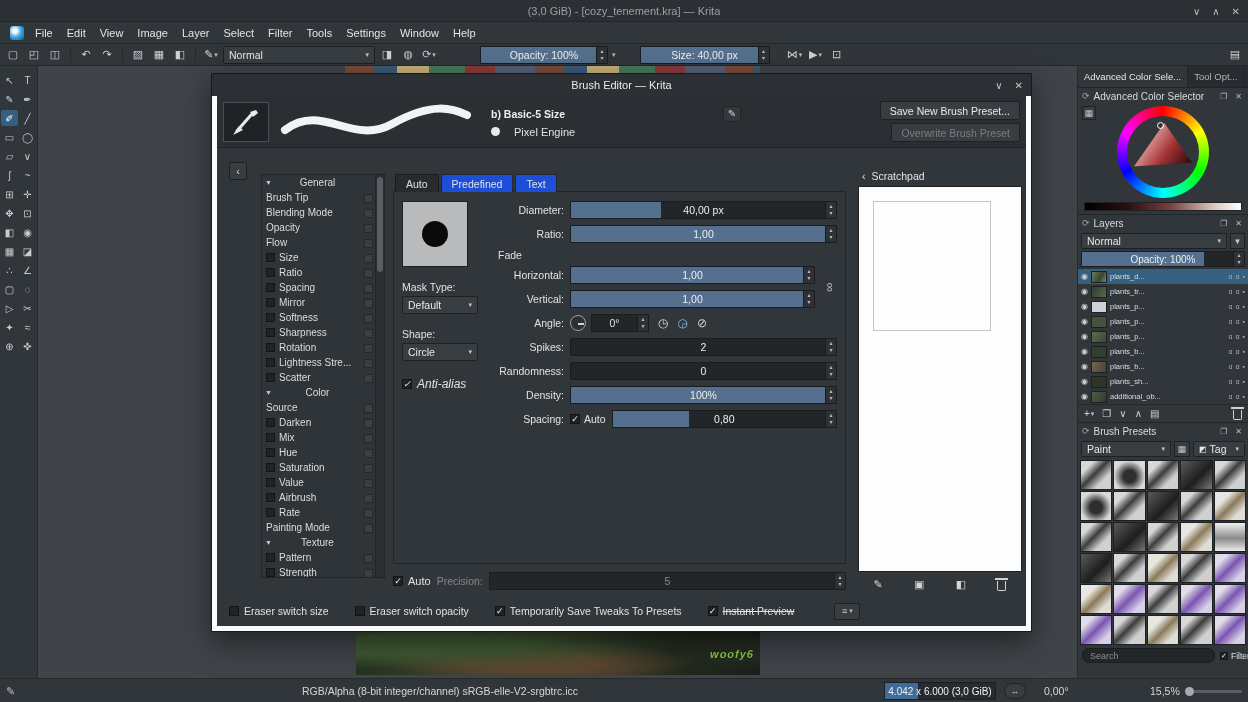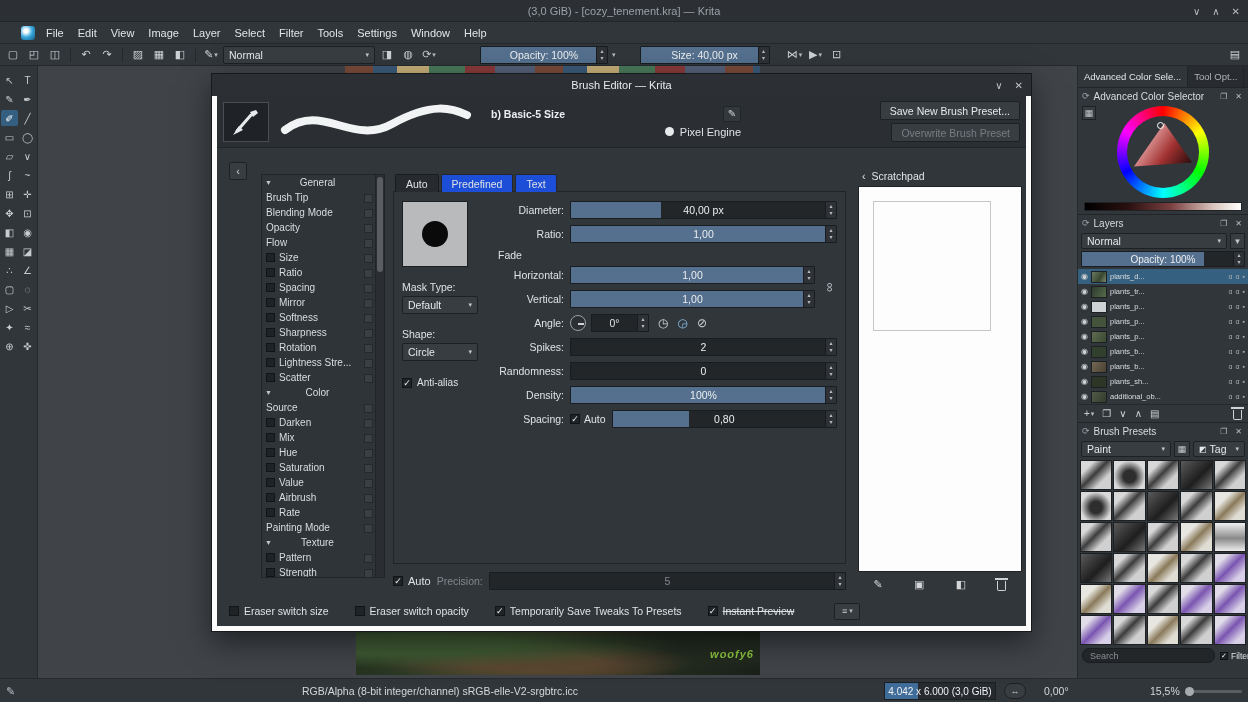--- a/index.html
+++ b/index.html
@@ -3,21 +3,21 @@
 <meta charset="utf-8">
 <style>
   * { margin:0; padding:0; box-sizing:border-box; }
   html,body { width:1248px; height:702px; overflow:hidden; }
   body { background:#31363b; color:#dfe2e4; font-family:"Liberation Sans", sans-serif; font-size:11px; position:relative; }
 
   
   .titlebar { height:22px; background:#2c3034; display:flex; align-items:center; justify-content:center; position:relative; border-bottom:1px solid #222528; }
   .titlebar .title { color:#9aa0a5; font-size:11px; }
   .wbtns { position:absolute; right:8px; top:0; height:22px; display:flex; align-items:center; gap:12px; color:#b8bcc0; font-size:10px; }
-  .menubar { height:22px; background:#31363b; border-bottom:1px solid #26292c; display:flex; align-items:center; padding-left:21px; }
+  .menubar { height:22px; background:#31363b; border-bottom:1px solid #26292c; display:flex; align-items:center; padding-left:10px; }
   .menubar [data-list] { display:flex; }
   .menu-item { padding:0 7px; line-height:22px; color:#e2e4e6; cursor:default; }
   .appicon { width:14px; height:14px; border-radius:3px; margin-right:4px; background:radial-gradient(circle at 35% 35%, #fff 15%, #37a7dd 50%, #155a80 100%); display:inline-block; }
   .toolbar { height:22px; background:#31363b; border-bottom:1px solid #26292c; display:flex; align-items:center; padding:0 4px; gap:3px; }
   .tbtn { min-width:18px; height:18px; display:inline-flex; align-items:center; justify-content:center; color:#cdd1d4; font-size:11px; border-radius:2px; }
   .tsep { width:1px; height:14px; background:#26292c; margin:0 3px; }
   .arr-s { font-size:7px; color:#b7bbbe; margin-left:1px; }
 
   
   .kslider { position:relative; background:#232629; border:1px solid #1a1d20; height:18px; overflow:hidden; border-radius:1px;text-decoration:underline; }
@@ -59,21 +59,21 @@
   .dlg-title { height:22px; background:#2c3034; display:flex; align-items:center; justify-content:center; position:relative; }
   .dlg-title .t { font-size:11px; color:#e8eaeb; }
   .dlg-title .dbtns { position:absolute; right:8px; display:flex; gap:12px; color:#c2c6ca; font-size:10px; }
   .dlg-frame { position:absolute; top:22px; left:0; right:0; bottom:0; background:#fcfcfc; padding:0 5px 5px; }
   .dlg-content { height:100%; background:#31363b; display:flex; flex-direction:column; }
 
   .preset-header { height:52px; background:#2b2f33; border-bottom:1px solid #222528; display:flex; align-items:center; padding:4px 6px; gap:8px; }
   .brush-thumb { width:46px; height:40px; background:#1f2327; border:1px solid #4a4e52; display:flex; align-items:center; justify-content:center; flex:0 0 auto; }
   .stroke-box { width:196px; height:44px; flex:0 0 auto; }
   .preset-meta { width:250px; display:flex; flex-direction:column; gap:4px; margin-left:10px; }
-  .pm-row { display:flex; align-items:center; gap:6px;justify-content:flex-end; }
+  .pm-row { display:flex; align-items:center; gap:14px; }
   .pm-name { font-size:10.5px; font-weight:bold; color:#eceef0; }
   .edit-btn { margin-left:auto; width:18px; height:16px; display:flex; align-items:center; justify-content:center; color:#cdd1d4; font-size:10px; background:#33383d; border:1px solid #222528; border-radius:2px; }
   .radio { width:9px; height:9px; border-radius:50%; background:#e8eaec; flex:0 0 auto; }
   .preset-btns { margin-left:auto; display:flex; flex-direction:column; gap:3px; align-items:flex-end; }
 
   .dlg-main { flex:1; display:flex; min-height:0; }
   .collapse-col { width:44px; }
   .collapse-btn { width:18px; height:18px; margin:14px 0 0 12px; background:#383d42; border:1px solid #1e2124; border-radius:2px; color:#cdd1d4; display:flex; align-items:center; justify-content:center; font-size:11px; }
   .options-col { width:124px; margin-top:26px; height:404px; border:1px solid #222528; background:#2f3438; position:relative; overflow:hidden; }
   .options-list { position:absolute; left:0; top:0; right:9px; }
@@ -89,21 +89,21 @@
   .settings-col { flex:1; margin-top:26px; padding:0 10px 6px 8px; display:flex; flex-direction:column; min-width:0; }
   .tabs { display:flex; gap:2px; margin-bottom:-1px; z-index:2; padding-left:2px; }
   .tab { height:18px; padding:0 10px; display:flex; align-items:center; font-size:10.5px; color:#dfe2e4; background:#1d4ed8; border:1px solid #23272b; border-bottom:none; border-radius:2px 2px 0 0; }
   .tab.active { background:#272b2f; border-color:#191c1e; }
   .panel { flex:1; border:1px solid #222528; background:#31363b; padding:9px 8px 6px; display:flex; min-height:0; }
   .pleft { width:86px; display:flex; flex-direction:column; flex:0 0 auto; }
   .tip-preview { width:66px; height:66px; background:#b8babc; border:1px solid #1d2023; display:flex; align-items:center; justify-content:center; }
   .tip-dot { width:26px; height:26px; border-radius:50%; background:#0a0a0a; }
   .pl-label { font-size:10.5px; margin:14px 0 3px; color:#dfe2e4; }
   .pl-combo { width:76px; }
-  .pl-check { margin-top:16px; display:flex; align-items:center; gap:5px; font-size:10px; }
+  .pl-check { margin-top:16px; display:flex; align-items:center; gap:5px; font-size:12px;font-style:italic; }
   .pright { flex:1; min-width:0; padding-left:4px; }
   .frow { display:flex; align-items:center; margin-bottom:6px; }
   .flabel { width:72px; text-align:right; margin-right:6px; font-size:10.5px; color:#dfe2e4; flex:0 0 auto; white-space:nowrap; }
   .frow .kslider { flex:1; }
   .fade-label { margin:2px 0 5px 6px; font-size:10.5px; }
   .fade-wrap { position:relative; padding-right:22px; }
   .chain { position:absolute; right:2px; top:14px; transform:rotate(90deg); color:#b8bcc0; font-size:13px; }
   .dial { width:16px; height:16px; border-radius:50%; border:1px solid #9aa0a4; background:#2c3034; position:relative; margin-right:5px; flex:0 0 auto; }
   .dial::after { content:""; position:absolute; left:50%; top:48%; width:6px; height:2px; background:#cfd3d6; }
   .spinbox { position:relative; width:58px; height:18px; background:#232629; border:1px solid #1a1d20; display:flex; align-items:center; justify-content:center; font-size:10.5px; padding-right:11px; }

